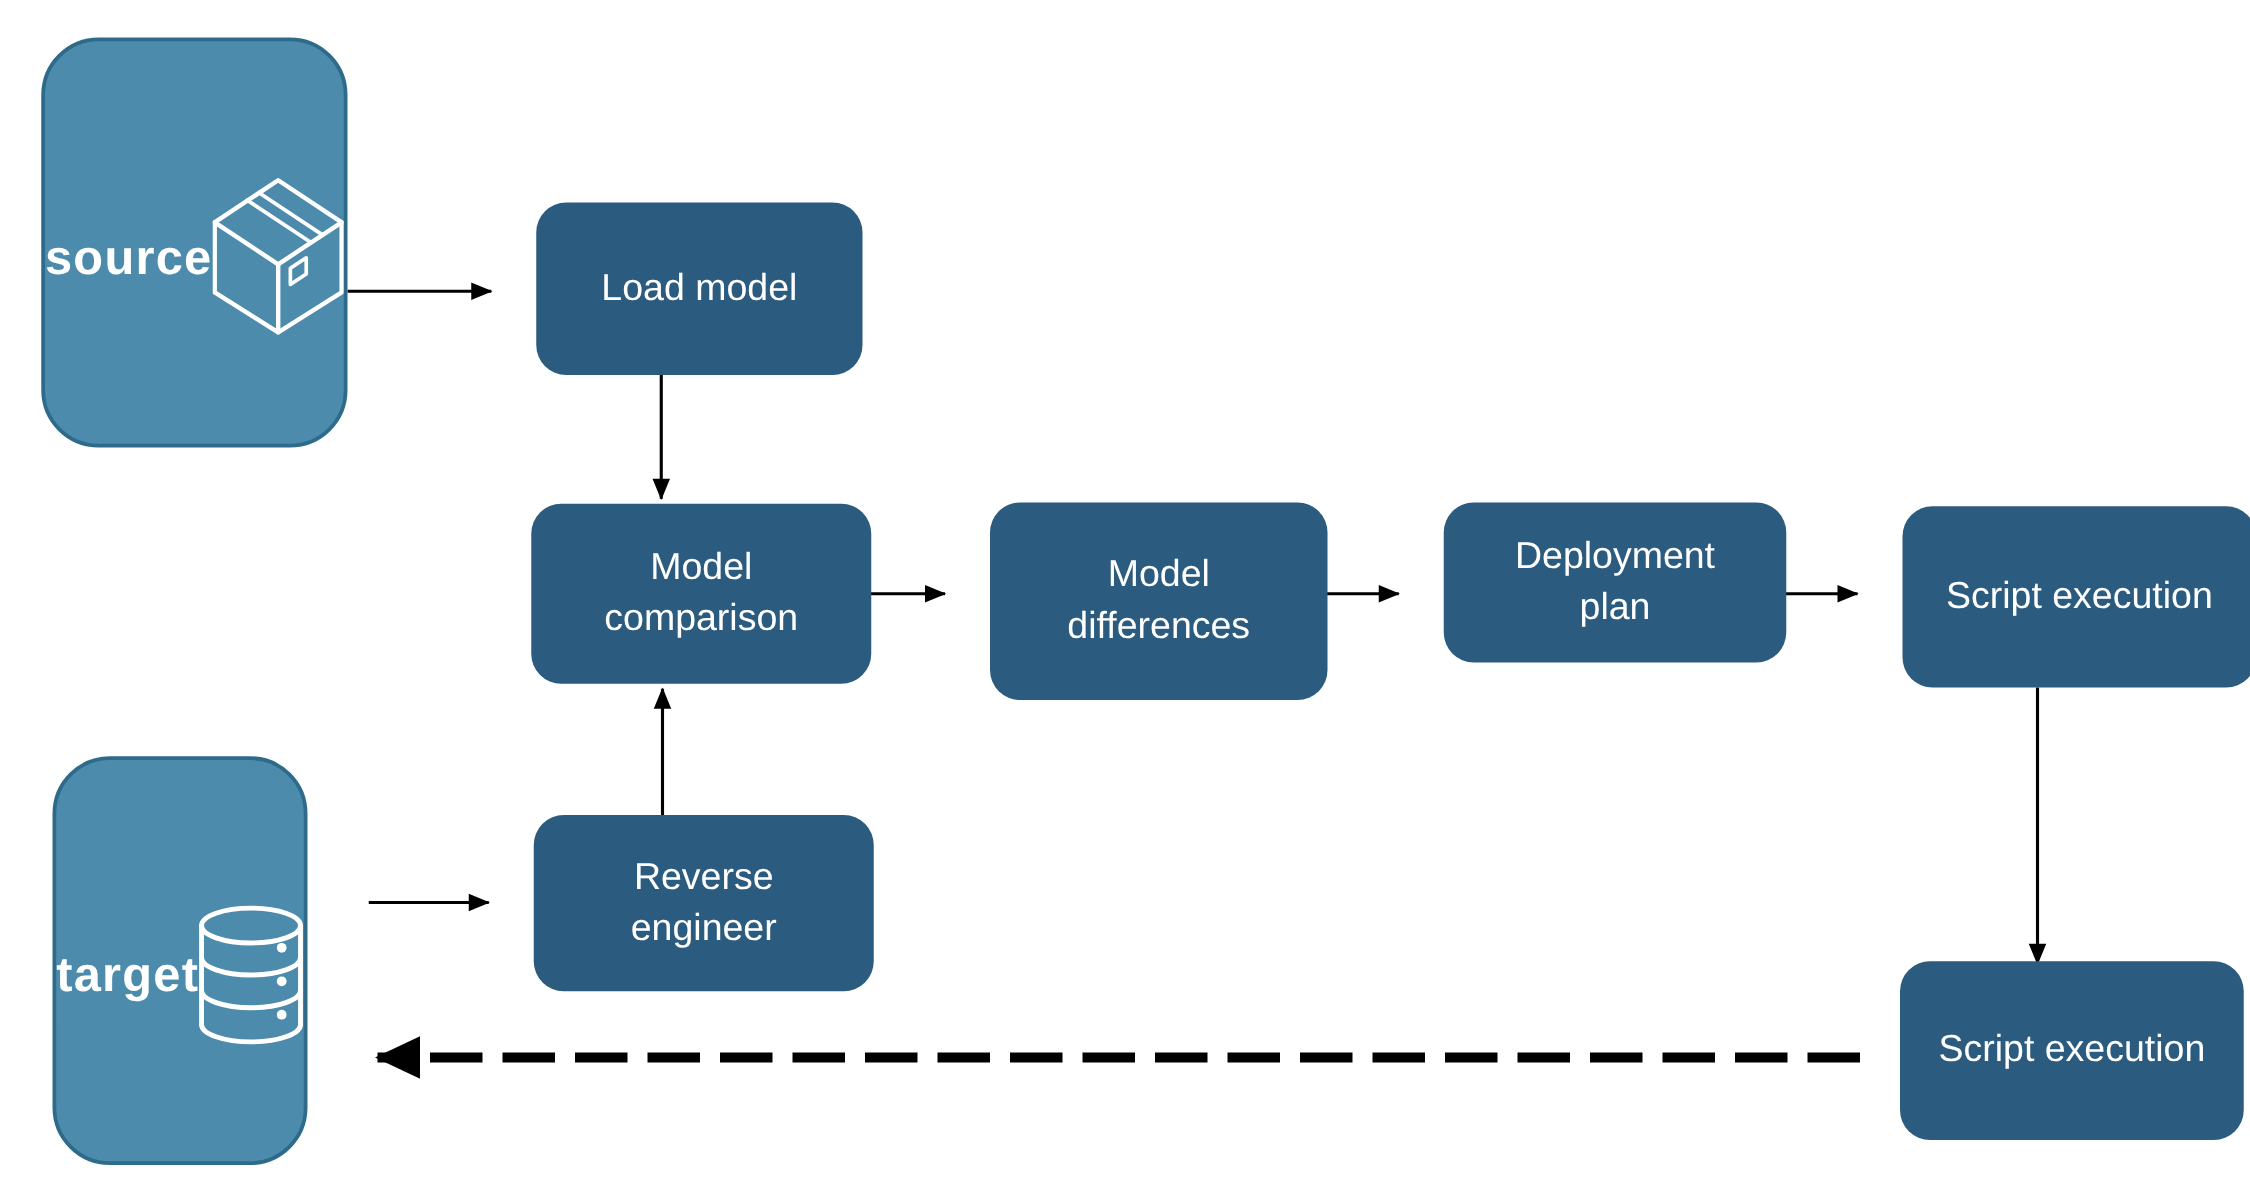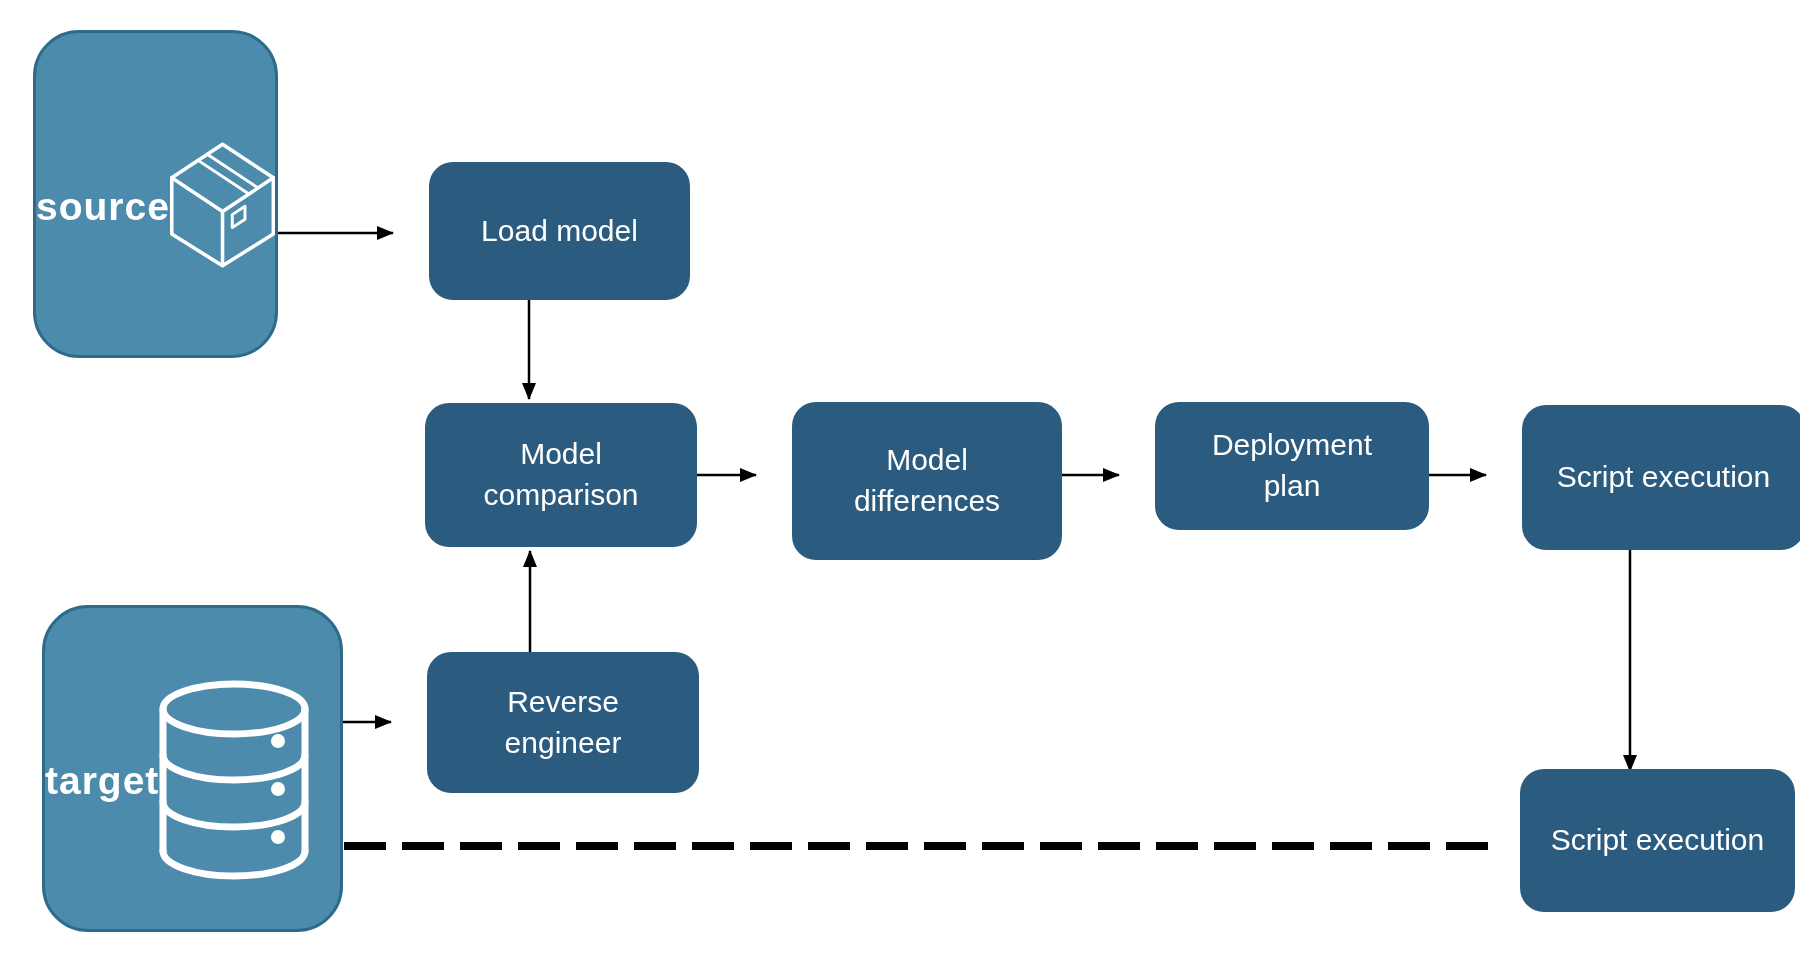--- a/index.html
+++ b/index.html
@@ -56,21 +56,21 @@
     position: absolute;
     background: var(--endpoint-fill);
     border: 3px solid var(--endpoint-border);
     border-radius: 46px;
     color: var(--label-text);
     display: flex;
     flex-direction: row;
     align-items: center;
   }
   #endpoint-source { left: 33px; top: 30px;  width: 245px; height: 328px; }
-  #endpoint-target { left: 42px; top: 605px; width: 301px; height: 327px; }
+  #endpoint-target { left: 42px; top: 605px; width: 204px; height: 327px; }
   .endpoint-label {
     font-size: 39px;
     font-weight: bold;
     margin-top: 24px;
     line-height: 1;
     letter-spacing: 1px;
   }
   .endpoint-icon { margin-top: 22px; }
   .icon-stroke {
     stroke: var(--label-text);

